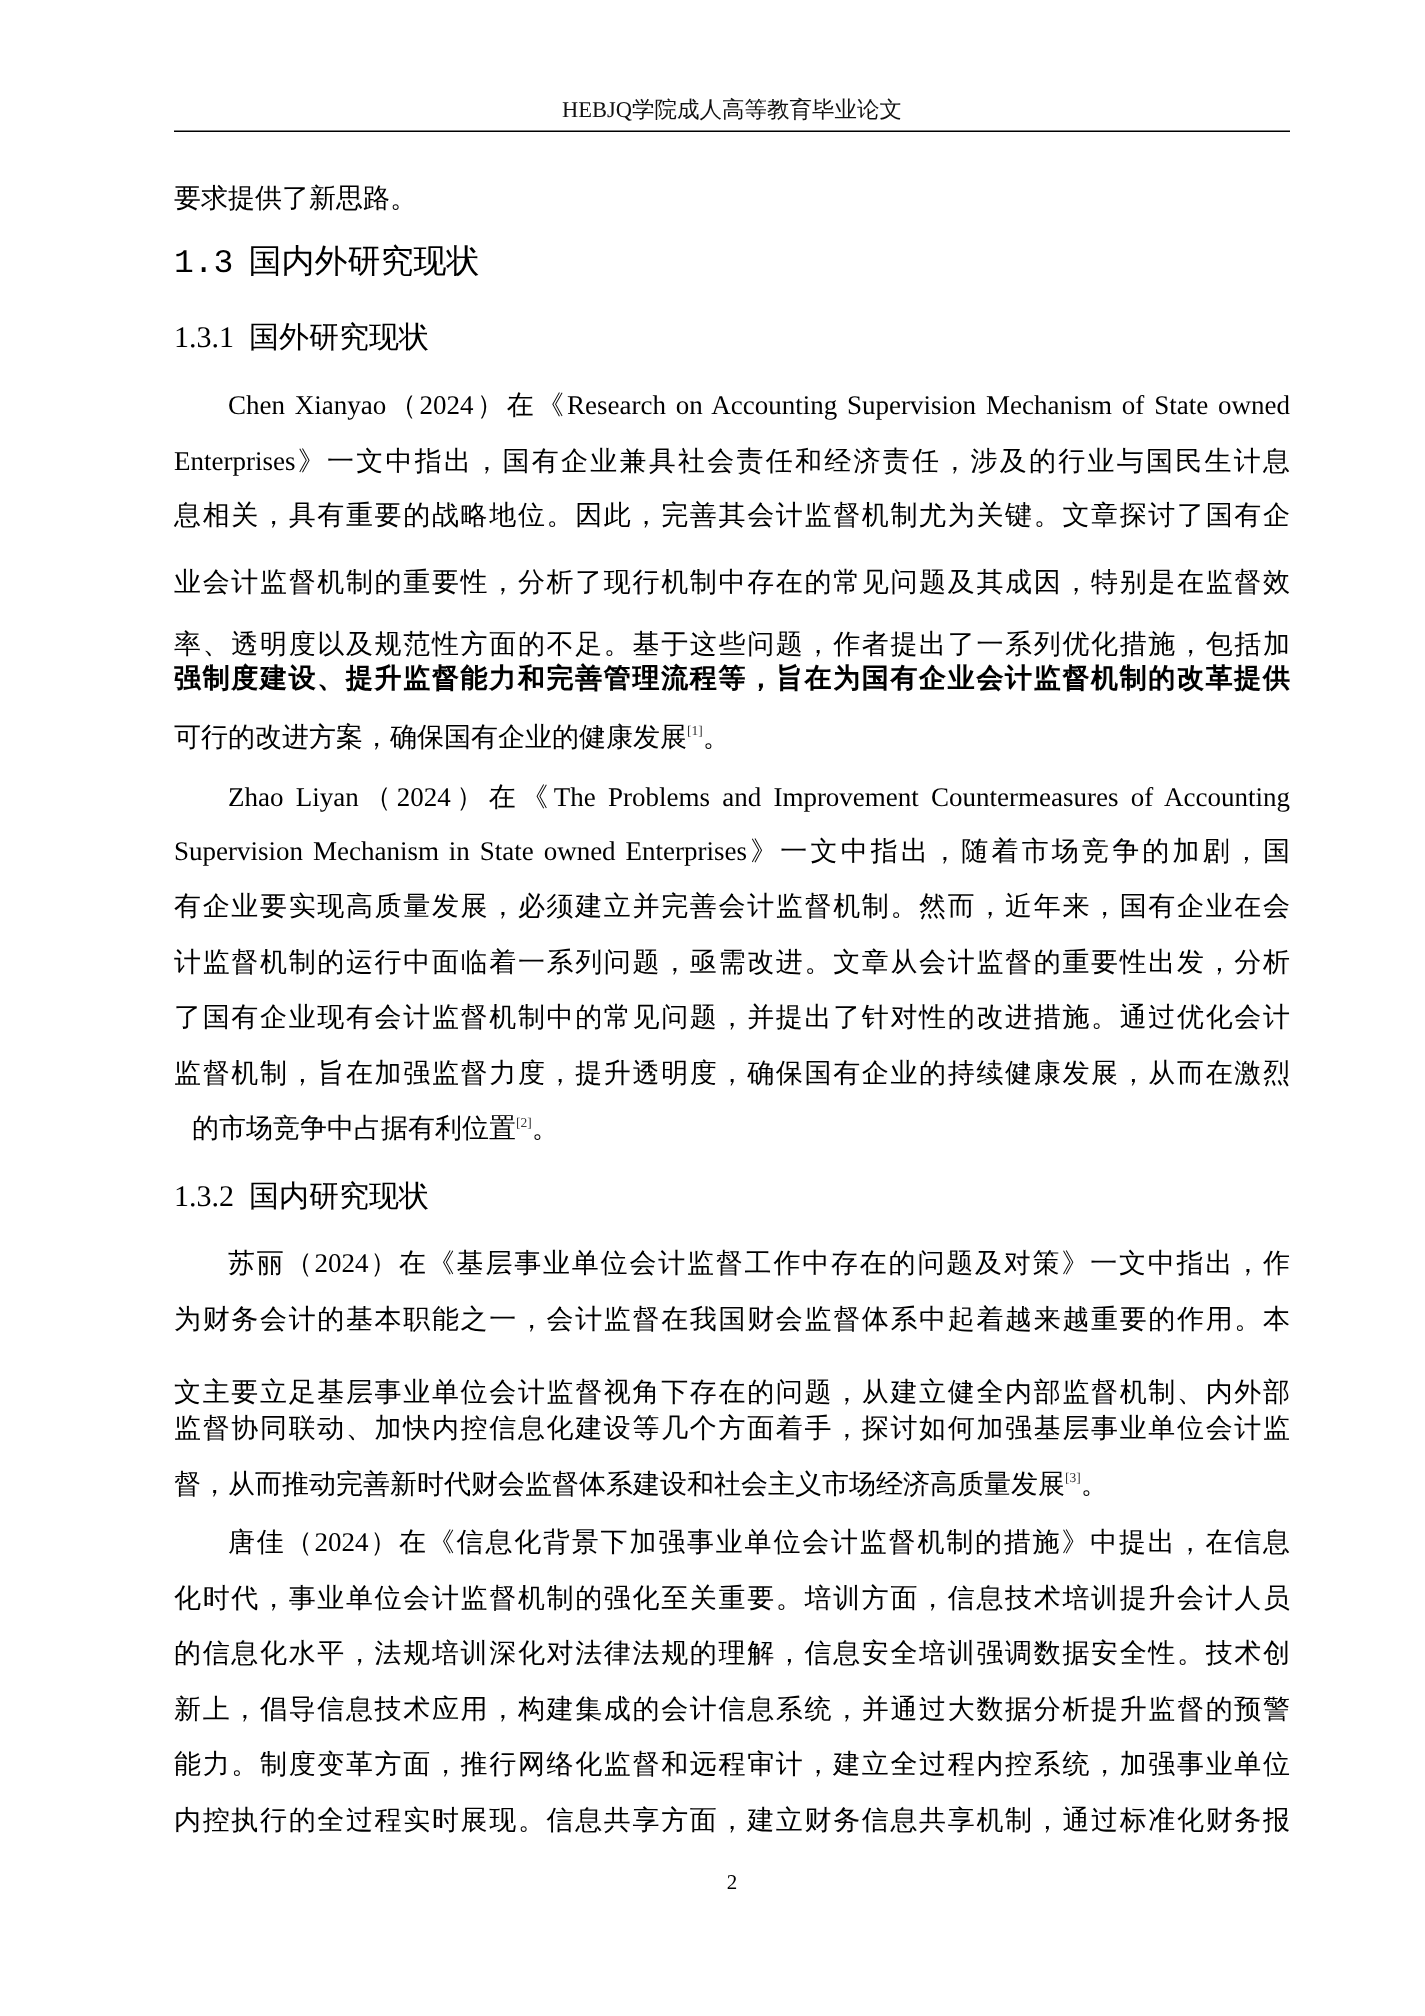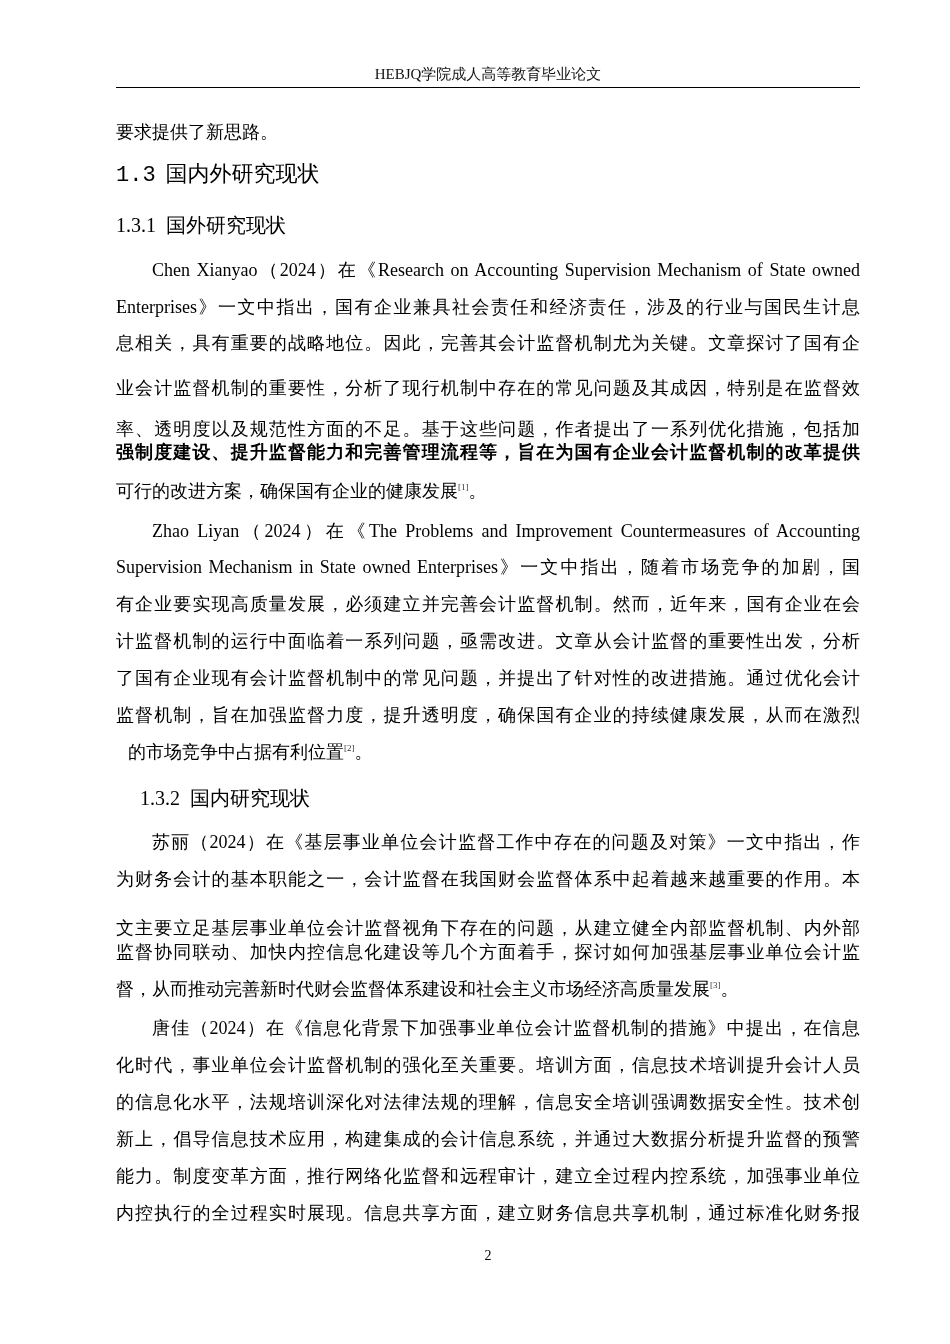--- a/index.html
+++ b/index.html
@@ -115,21 +115,21 @@
   <div class="line justify" style="top:555px;">Supervision Mechanism in State owned Enterprises》一文中指出，随着市场竞争的加剧，国</div>
   <div class="line justify" style="top:592px;">有企业要实现高质量发展，必须建立并完善会计监督机制。然而，近年来，国有企业在会</div>
   <div class="line justify" style="top:629px;">计监督机制的运行中面临着一系列问题，亟需改进。文章从会计监督的重要性出发，分析</div>
   <div class="line justify" style="top:666px;">了国有企业现有会计监督机制中的常见问题，并提出了针对性的改进措施。通过优化会计</div>
   <div class="line justify" style="top:703px;">监督机制，旨在加强监督力度，提升透明度，确保国有企业的持续健康发展，从而在激烈</div>
   <div class="line" style="top:740px;margin-left:12px;">
     <span>的市场竞争中占据有利位置</span><sup class="cite">[2]</sup><span>。</span>
   </div>
 </div>
 
-<div class="h3" style="top:785px;margin-left:24px;">
+<div class="h3" style="top:785px;">
   <span class="num">1.3.2</span><span>国内研究现状</span>
 </div>
 
 <div>
   <div class="line indent justify" style="top:830px;">苏丽（2024）在《基层事业单位会计监督工作中存在的问题及对策》一文中指出，作</div>
   <div class="line justify" style="top:867px;">为财务会计的基本职能之一，会计监督在我国财会监督体系中起着越来越重要的作用。本</div>
   <div class="line justify" style="top:904px;margin-top:12px;">文主要立足基层事业单位会计监督视角下存在的问题，从建立健全内部监督机制、内外部</div>
   <div class="line justify" style="top:940px;">监督协同联动、加快内控信息化建设等几个方面着手，探讨如何加强基层事业单位会计监</div>
   <div class="line" style="top:977px;">
     <span>督，从而推动完善新时代财会监督体系建设和社会主义市场经济高质量发展</span><sup class="cite">[3]</sup><span>。</span>

